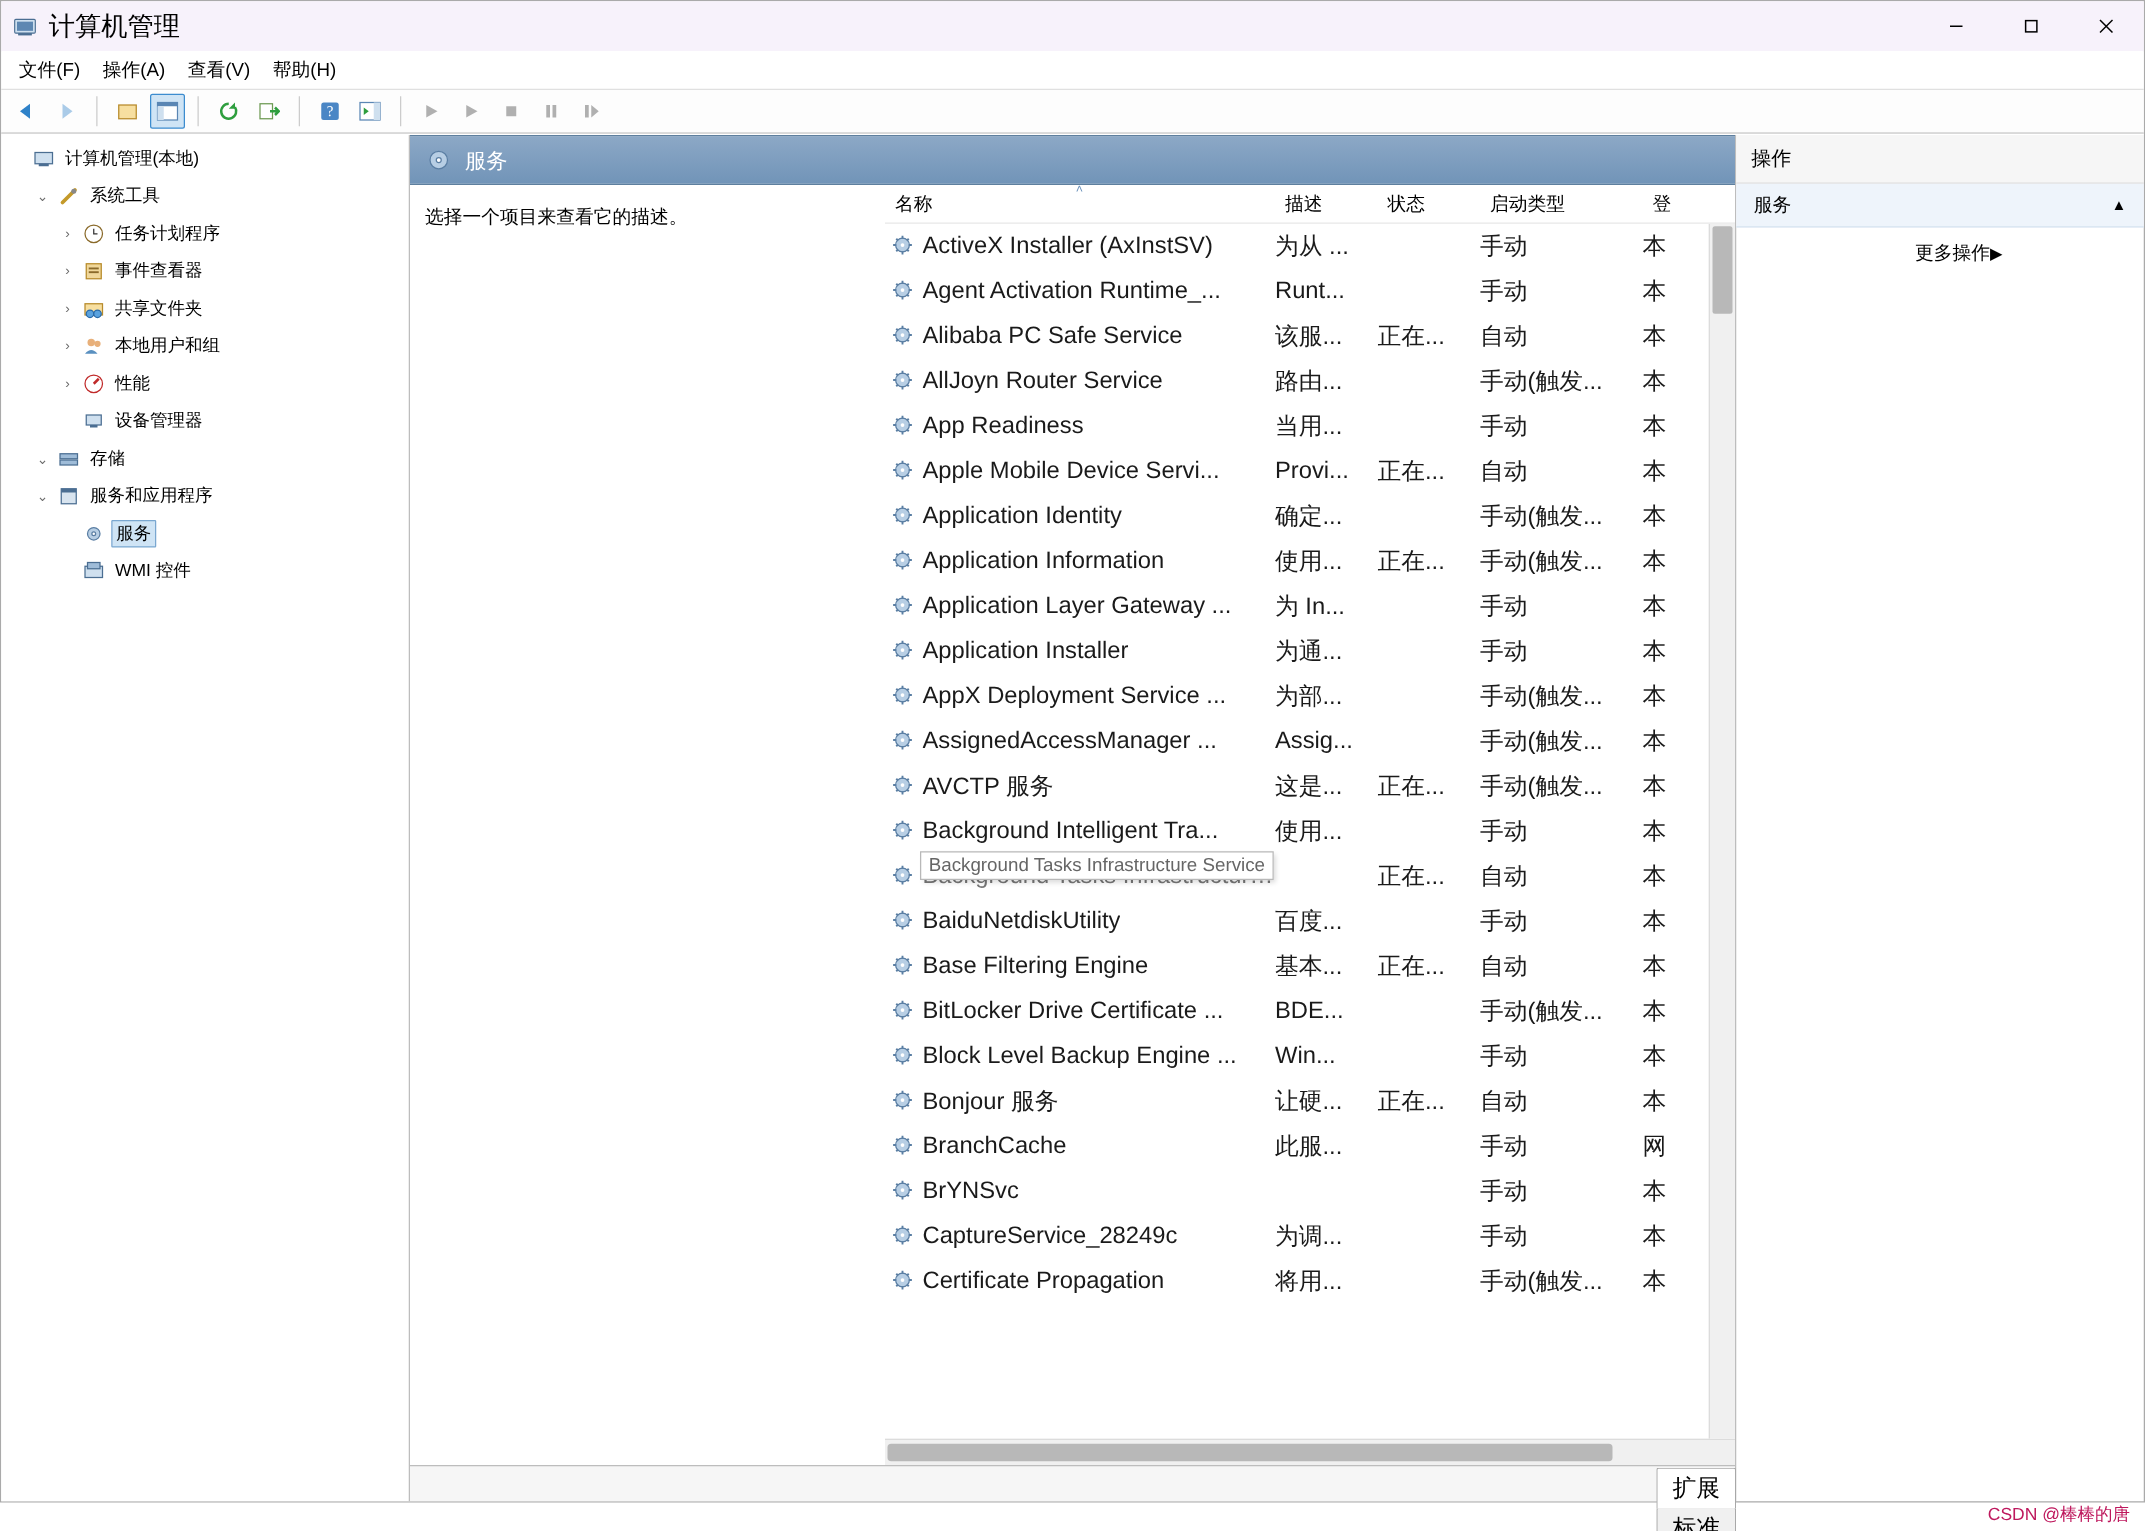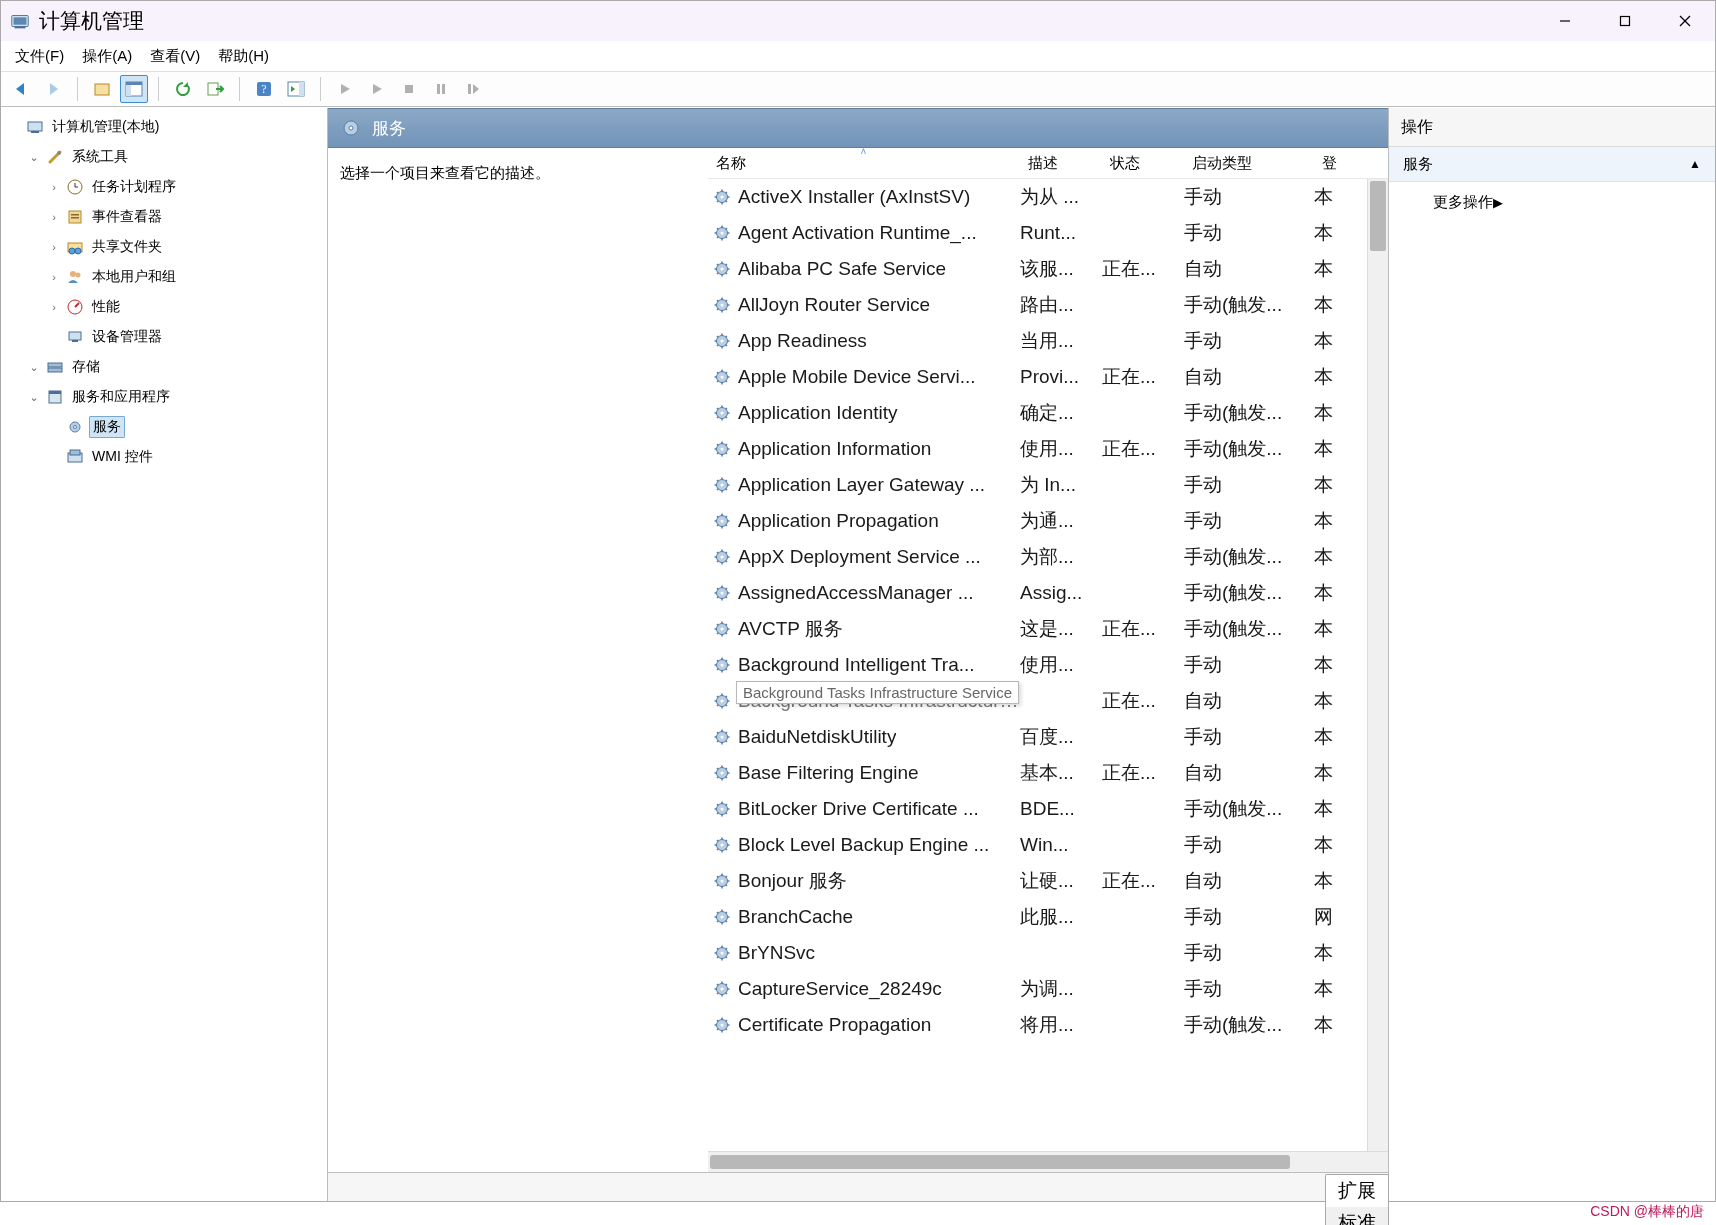--- a/index.html
+++ b/index.html
@@ -154,21 +154,21 @@
     background:#f6f6f6; border-bottom:1px solid #dcdcdc;
     font-size:16px;
   }
   .actions-sec {
     height:34px; display:flex; align-items:center; justify-content:space-between;
     padding:0 14px; background:#eef4fb; border-bottom:1px solid #d5e2f0;
     font-size:15px;
   }
   .actions-sec .tri { font-size:12px;}
   .actions-item {
-    height:40px; display:flex; align-items:center; justify-content:flex-start;
+    height:40px; display:flex; align-items:center; justify-content:center;
     padding:0 14px 0 44px; font-size:15px;
   }
   .actions-item .ar { font-size:13px;}
   .watermark {
     position:fixed; bottom:4px; right:12px; font-size:14px; color:#be185d;
   }
 
   
   .gear-svg { stroke:#5a7ea3; fill:#b7cee4; }
 </style>
@@ -698,21 +698,21 @@
                         <line x1="8" y1="0.5" x2="8" y2="3"></line>
                         <line x1="8" y1="13" x2="8" y2="15.5"></line>
                         <line x1="0.5" y1="8" x2="3" y2="8"></line>
                         <line x1="13" y1="8" x2="15.5" y2="8"></line>
                         <line x1="3" y1="3" x2="4.5" y2="4.5"></line>
                         <line x1="11.5" y1="11.5" x2="13" y2="13"></line>
                         <line x1="13" y1="3" x2="11.5" y2="4.5"></line>
                         <line x1="4.5" y1="11.5" x2="3" y2="13"></line>
                       </g>
                     </svg></span>
-                  <span class="nm">Application Propagation</span>
+                  <span class="nm">Application Installer</span>
                 </div>
                 <div class="c-desc">为通...</div>
                 <div class="c-stat"></div>
                 <div class="c-start">手动</div>
                 <div class="c-log">本</div>
               </div>
               <div class="row">
                 <div class="c-name">
                   <span class="svc-ic"><svg width="16" height="16" viewBox="0 0 16 16">
                       <circle cx="8" cy="8" r="5.5" fill="#b7cee4" stroke="#5a7ea3"></circle>

